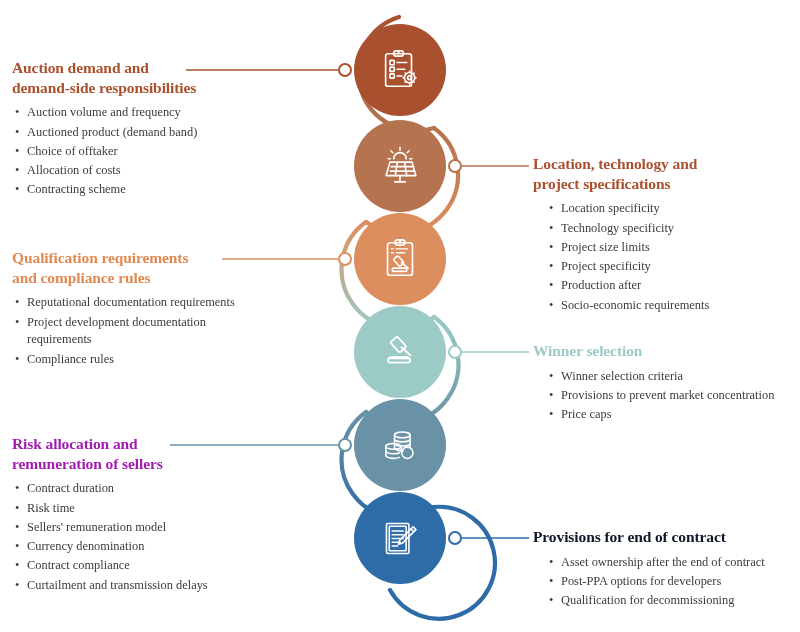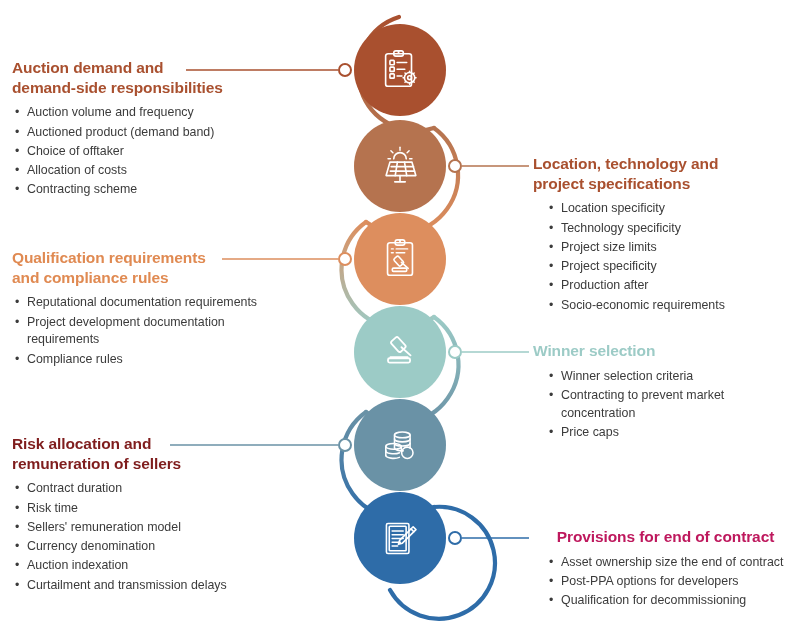--- a/index.html
+++ b/index.html
@@ -12,20 +12,21 @@
     height: 632px;
     position: relative;
     font-family: "Liberation Sans", sans-serif;
     overflow: hidden;
   }
   #stage {
     position: absolute;
     left: 0; top: 0;
     width: 800px;
     height: 632px;
+    font-family: Liberation Serif, serif;
   }
   #ribbon {
     position: absolute;
     left: 0; top: 0;
     width: 800px;
     height: 632px;
     pointer-events: none;
   }
 
   
@@ -298,44 +299,44 @@
       <li><span class="bullet">•</span><span>Compliance rules</span></li>
     </ul>
   </div>
 
   <div class="block right" style="left:533px; top:341px; width:262px;">
     <h2 style="color:#9CCBC6;">
       <span>Winner selection</span>
     </h2>
     <ul style="margin-left:13px;">
       <li><span class="bullet">•</span><span>Winner selection criteria</span></li>
-      <li><span class="bullet">•</span><span>Contracting to prevent market concentration</span></li>
+      <li><span class="bullet">•</span><span>Provisions to prevent market concentration</span></li>
       <li><span class="bullet">•</span><span>Price caps</span></li>
     </ul>
   </div>
 
   <div class="block left" style="left:12px; top:434px; width:260px;">
-    <h2 style="color:#7f1d1d;">
+    <h2 style="color:#a21caf;">
       <span>Risk allocation and</span><br>
       <span>remuneration of sellers</span>
     </h2>
     <ul>
       <li><span class="bullet">•</span><span>Contract duration</span></li>
       <li><span class="bullet">•</span><span>Risk time</span></li>
       <li><span class="bullet">•</span><span>Sellers' remuneration model</span></li>
       <li><span class="bullet">•</span><span>Currency denomination</span></li>
-      <li><span class="bullet">•</span><span>Auction indexation</span></li>
+      <li><span class="bullet">•</span><span>Contract compliance</span></li>
       <li><span class="bullet">•</span><span>Curtailment and transmission delays</span></li>
     </ul>
   </div>
 
   <div class="block right" style="left:533px; top:527px; width:265px;">
-    <h2 style="color:#be185d;text-align:center;">
+    <h2 style="color:#0f172a;">
       <span>Provisions for end of contract</span>
     </h2>
     <ul style="margin-left:13px;">
-      <li><span class="bullet">•</span><span>Asset ownership size the end of contract</span></li>
+      <li><span class="bullet">•</span><span>Asset ownership after the end of contract</span></li>
       <li><span class="bullet">•</span><span>Post-PPA options for developers</span></li>
       <li><span class="bullet">•</span><span>Qualification for decommissioning</span></li>
     </ul>
   </div>
 
 </div>
 
 </body></html>

